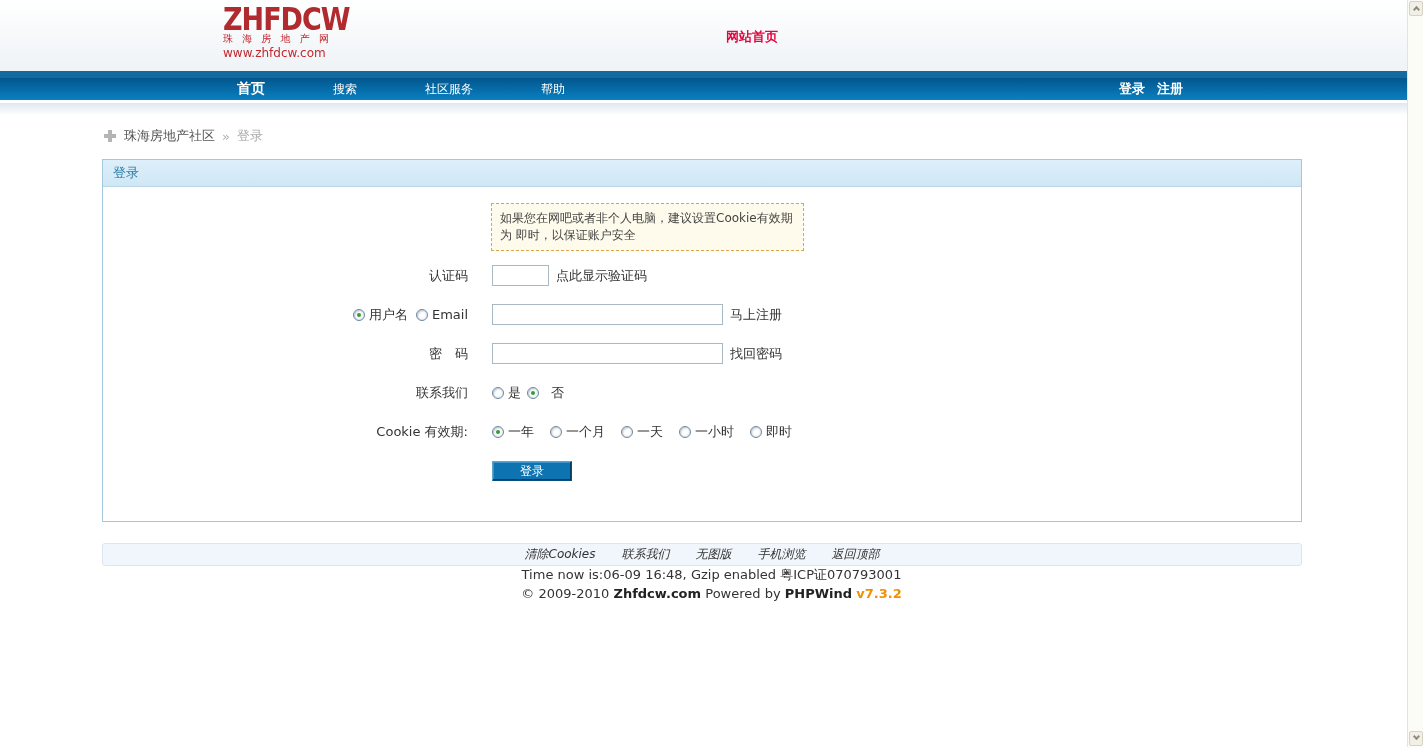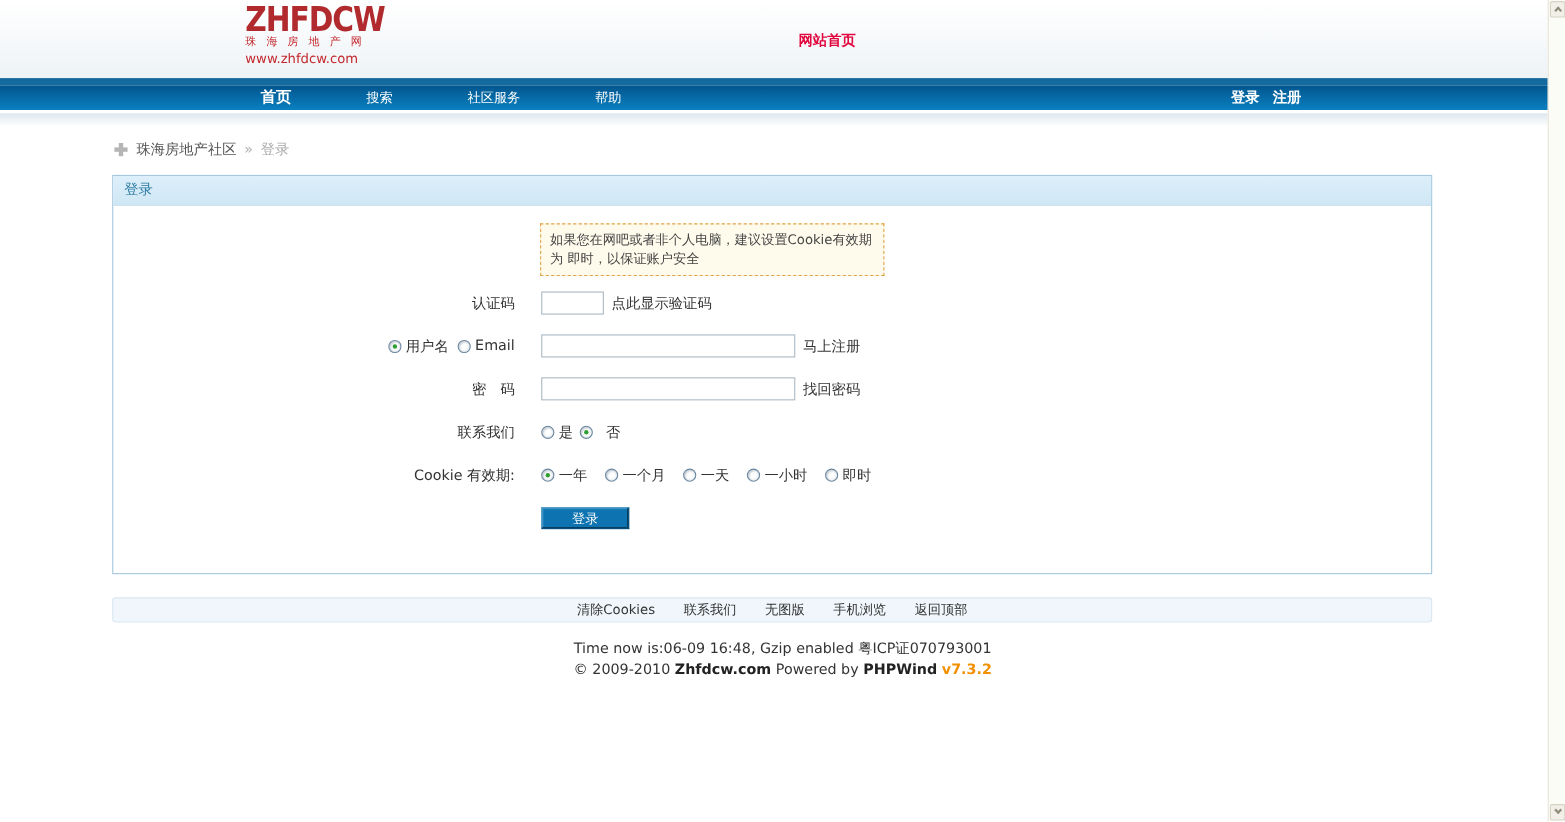--- a/index.html
+++ b/index.html
@@ -64,22 +64,22 @@
     border-radius:50%; background:#2f9e33; }
 
   .login-btn { margin-left:389px; width:80px; height:20px; background:#0e73b1; color:#fff; font-size:12px;
     border:1px solid #0a4d78; border-top-color:#5ea4cd; border-left-color:#5ea4cd;
     box-shadow:inset -1px -1px 0 #063f60, inset 1px 1px 0 #3e93c6; cursor:pointer; line-height:16px;
     font-family:"DejaVu Sans","Liberation Sans",sans-serif; }
 
   
   .footer-bar { width:1200px; height:23px; margin:21px 0 0 102px; background:#f0f6fb;
     border:1px solid #dae7f2; border-radius:3px; display:flex; align-items:center; justify-content:center; }
-  .footer-link { font-size:12px; color:#333; margin:0 13px; cursor:pointer; text-decoration:none; }
-  .footer-text { text-align:center; margin-top:16px; font-size:13px; color:#333; line-height:18px; }
+  .footer-link { font-size:12px; color:#333; margin:0 13px; cursor:pointer; text-decoration:none;font-style:italic; }
+  .footer-text { text-align:center; font-size:13px; color:#333; line-height:18px; }
   .footer-copy { margin-top:1px; }
   .bold-dark { font-weight:bold; color:#222; }
   .ver-orange { font-weight:bold; color:#f39000; }
 
   
   .scrollbar { position:absolute; right:0; top:0; width:16px; height:747px; background:#fcfcf7;
     border-left:1px solid #e6e4da; }
   .sb-btn { position:absolute; left:1px; width:14px; height:15px; background:#f1efe7;
     border:1px solid #d6d3c4; border-radius:2px; cursor:pointer; }
   .sb-up { top:1px; } .sb-down { bottom:1px; }

